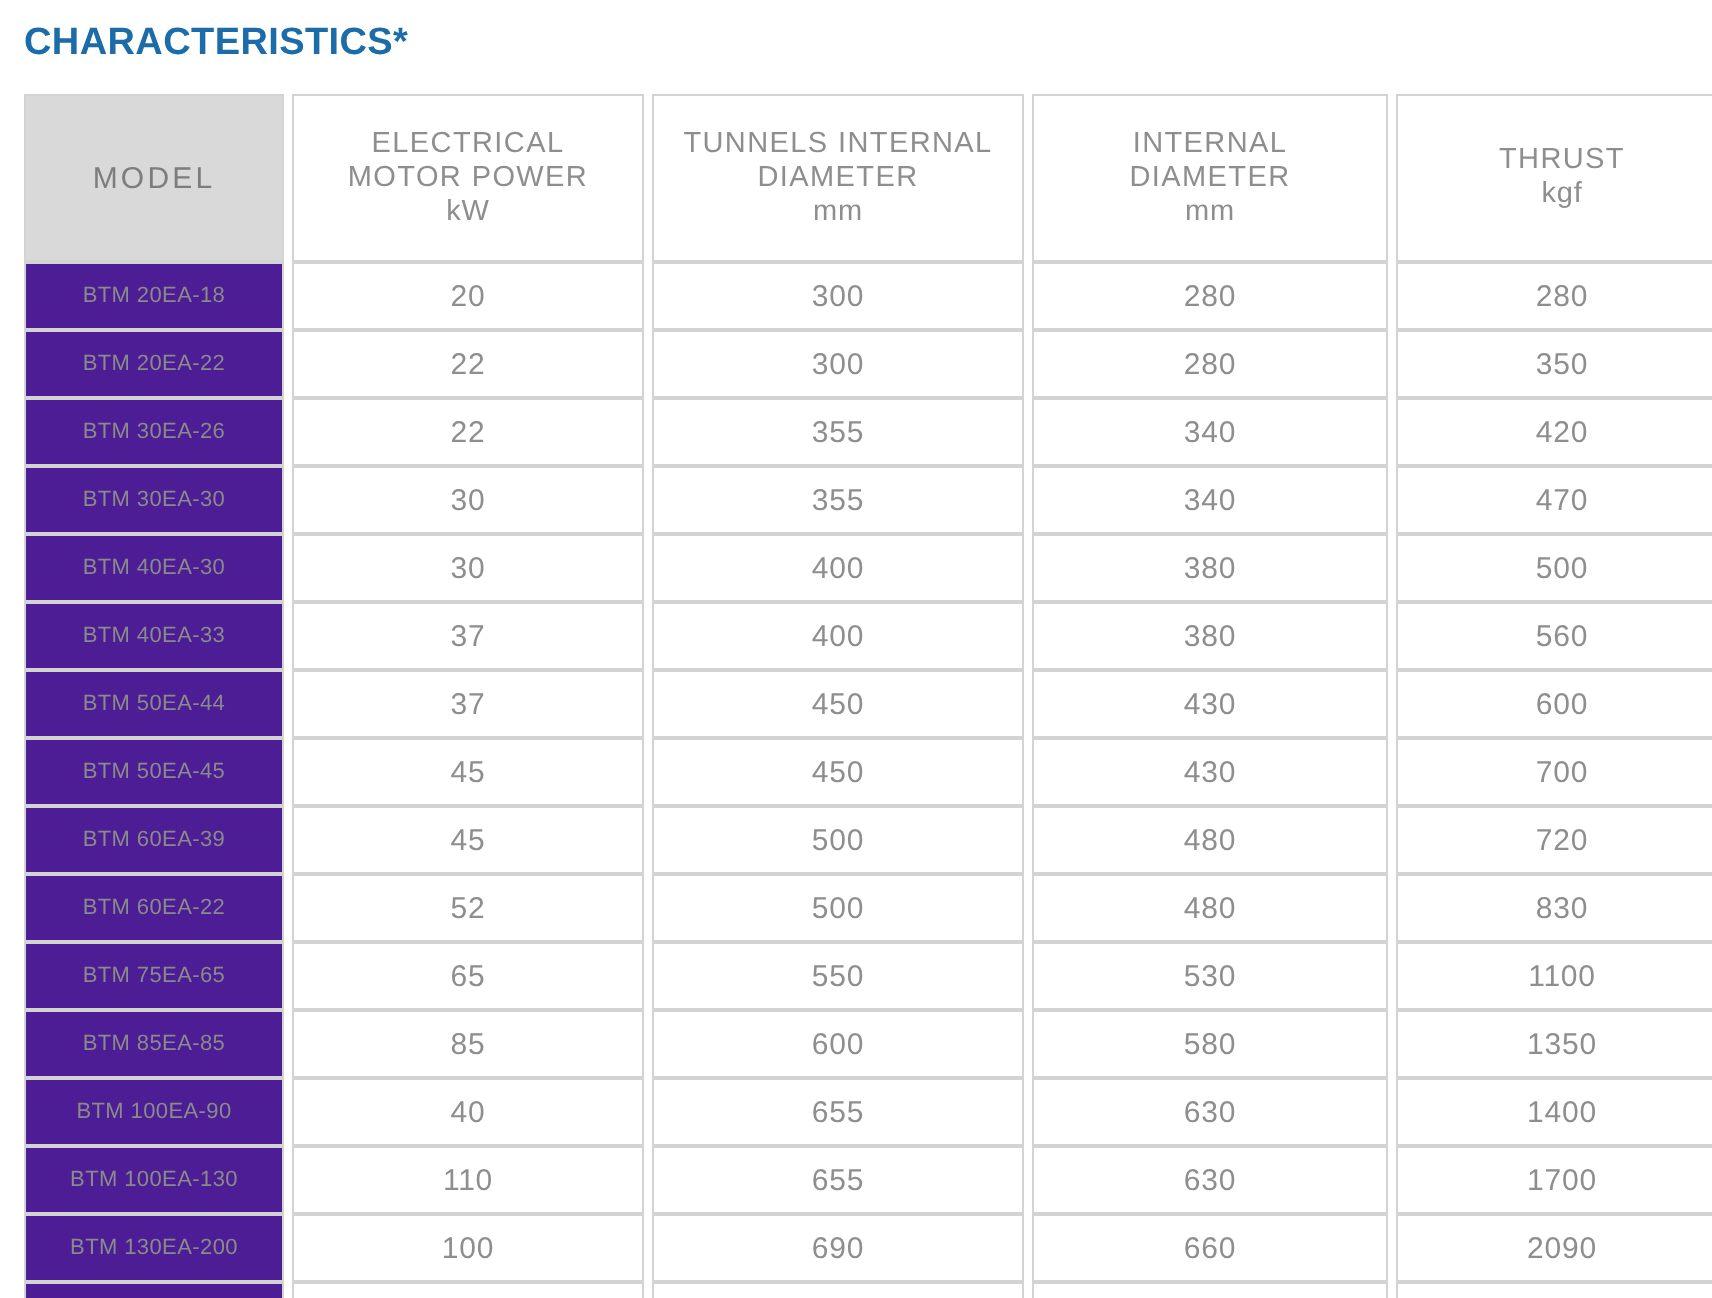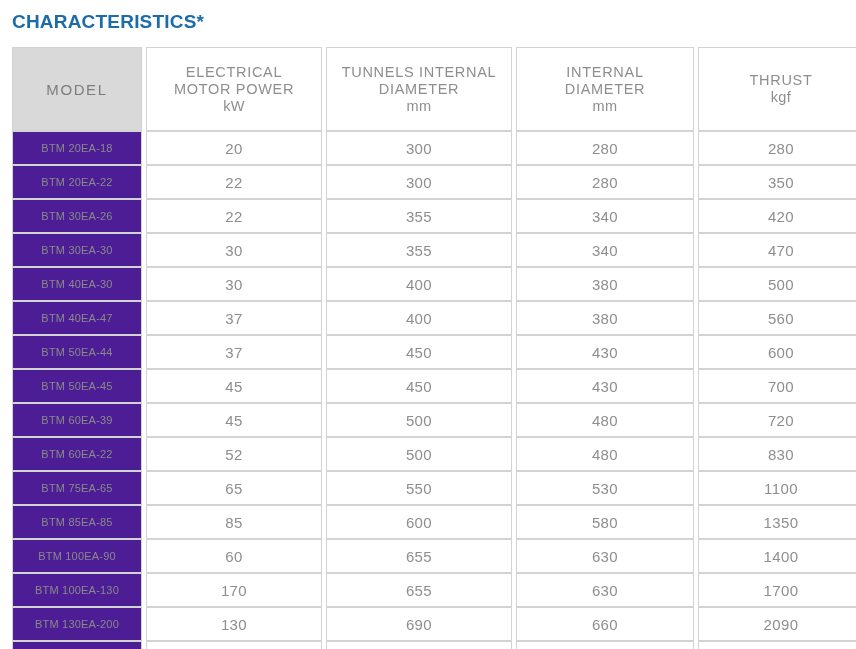--- a/index.html
+++ b/index.html
@@ -153,21 +153,21 @@
           <td>470</td>
         </tr>
         <tr>
           <td class="model-cell">BTM 40EA-30</td>
           <td>30</td>
           <td>400</td>
           <td>380</td>
           <td>500</td>
         </tr>
         <tr>
-          <td class="model-cell">BTM 40EA-47</td>
+          <td class="model-cell">BTM 40EA-33</td>
           <td>37</td>
           <td>400</td>
           <td>380</td>
           <td>560</td>
         </tr>
         <tr>
           <td class="model-cell">BTM 50EA-44</td>
           <td>37</td>
           <td>450</td>
           <td>430</td>
@@ -203,35 +203,35 @@
         </tr>
         <tr>
           <td class="model-cell">BTM 85EA-85</td>
           <td>85</td>
           <td>600</td>
           <td>580</td>
           <td>1350</td>
         </tr>
         <tr>
           <td class="model-cell">BTM 100EA-90</td>
-          <td>60</td>
+          <td>40</td>
           <td>655</td>
           <td>630</td>
           <td>1400</td>
         </tr>
         <tr>
           <td class="model-cell">BTM 100EA-130</td>
-          <td>170</td>
+          <td>110</td>
           <td>655</td>
           <td>630</td>
           <td>1700</td>
         </tr>
         <tr>
           <td class="model-cell">BTM 130EA-200</td>
-          <td>130</td>
+          <td>100</td>
           <td>690</td>
           <td>660</td>
           <td>2090</td>
         </tr>
         <tr>
           <td class="model-cell">BTM 160EA-155</td>
           <td>155</td>
           <td>740</td>
           <td>720</td>
           <td>2500</td>

